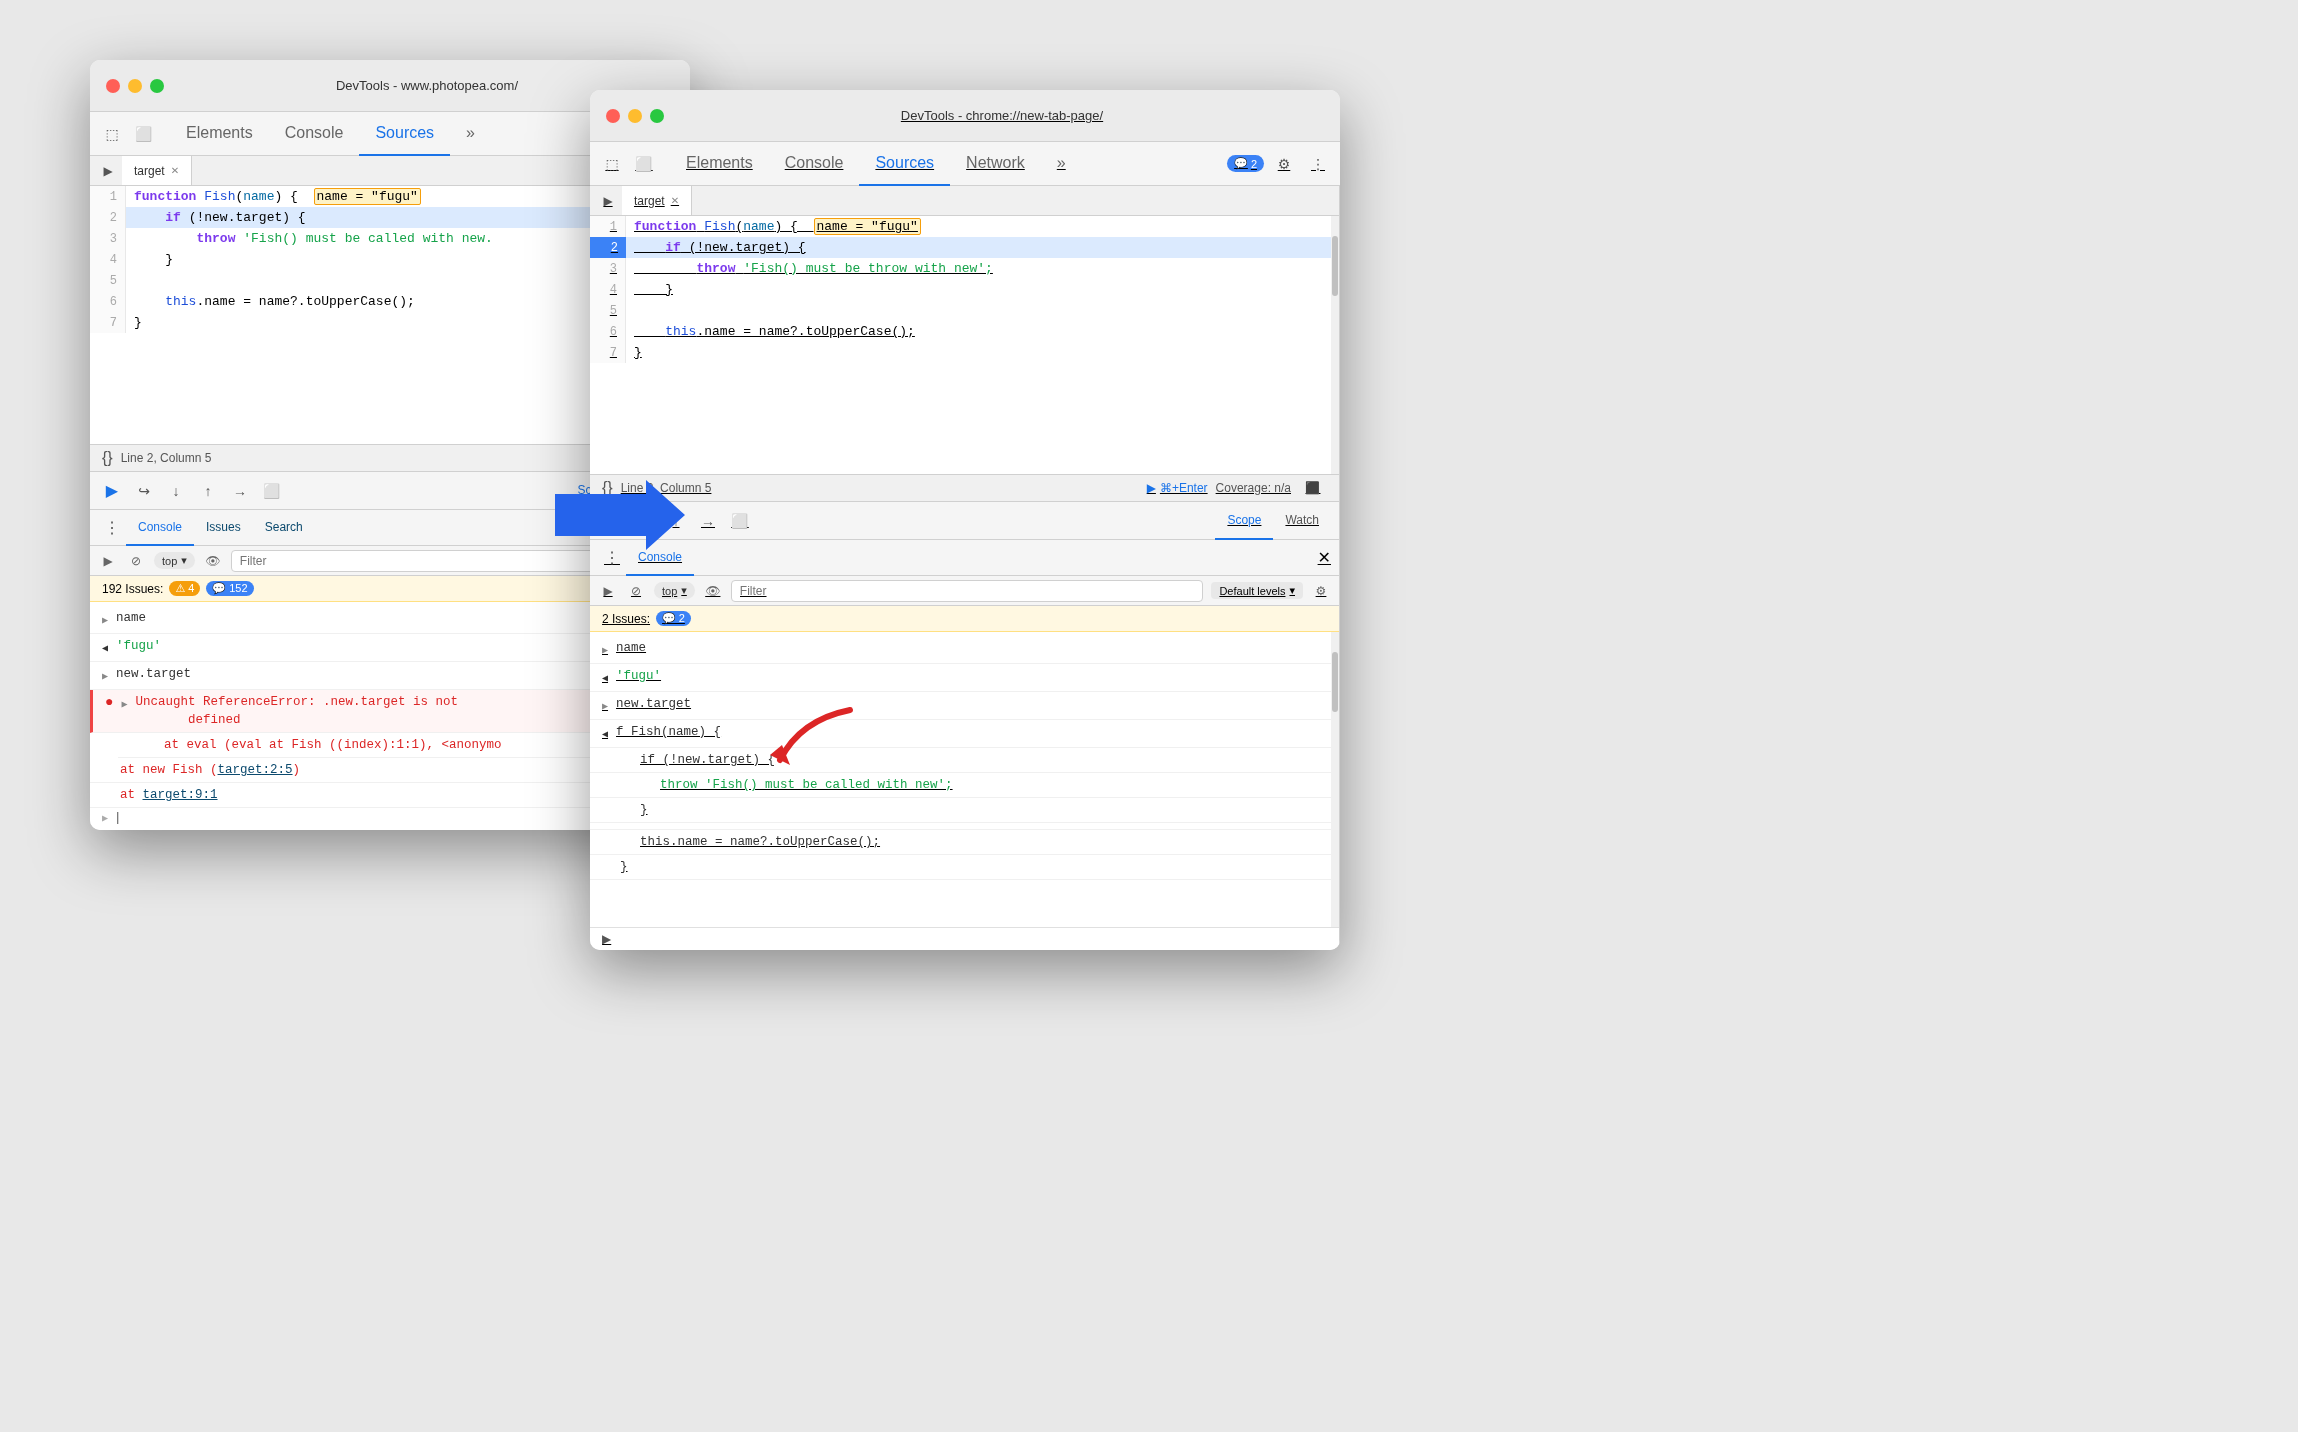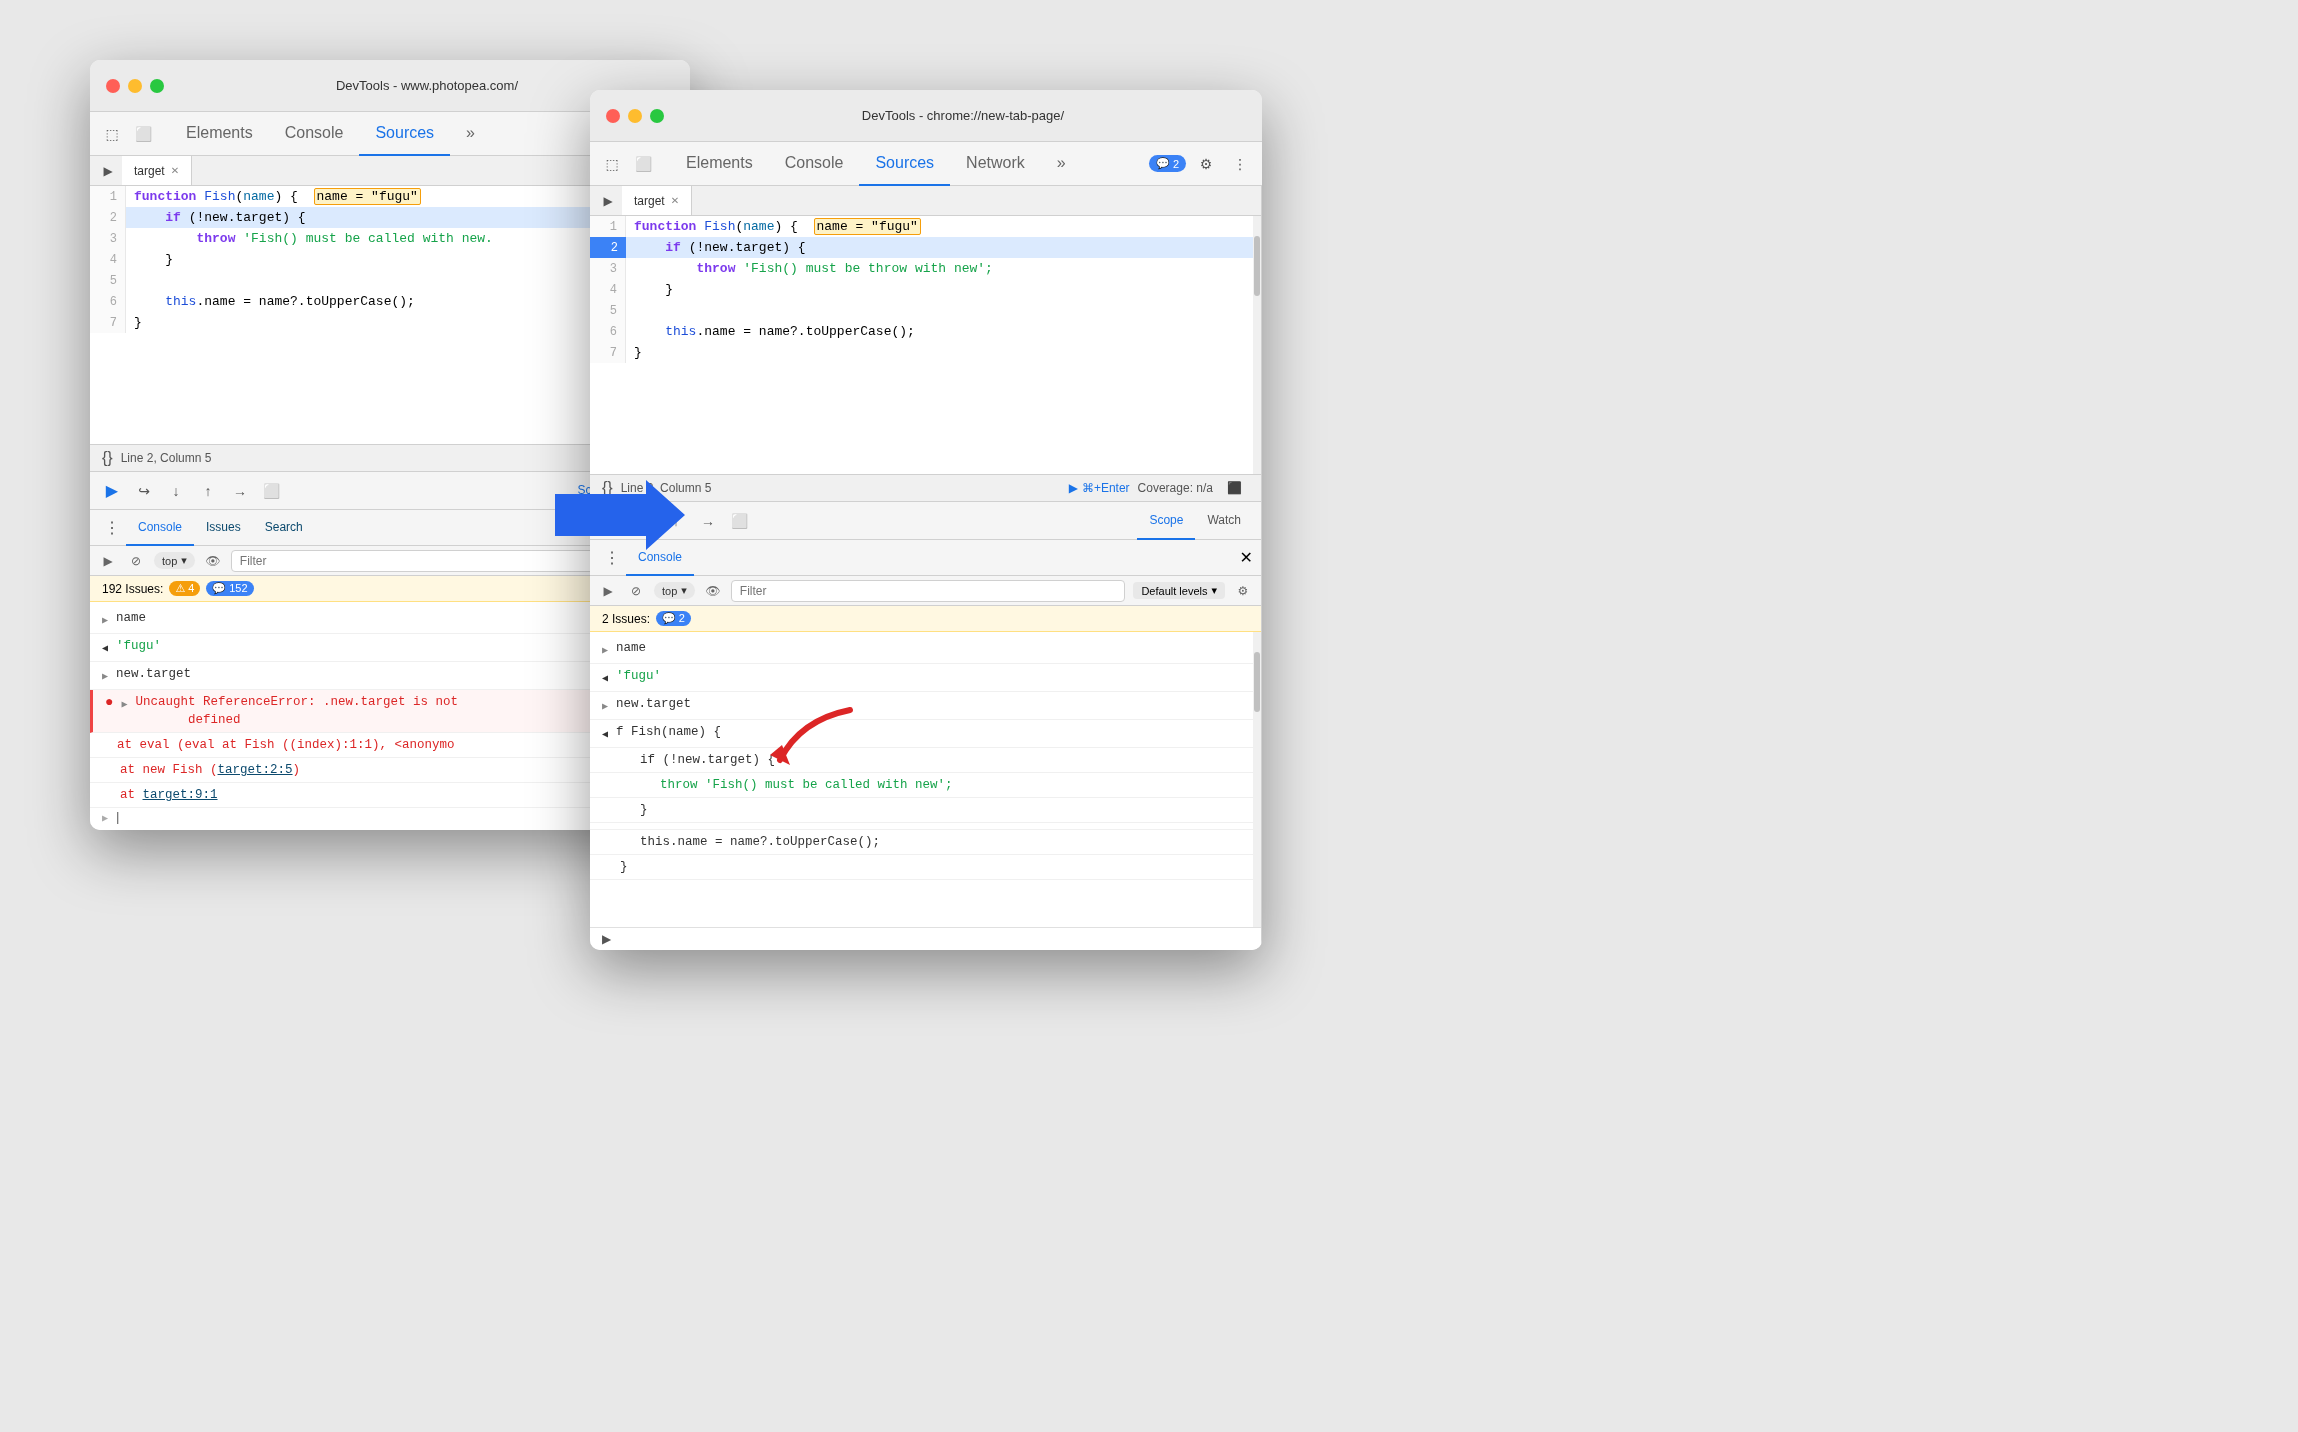--- a/index.html
+++ b/index.html
@@ -460,22 +460,23 @@
       left: 90px;
       top: 60px;
       width: 600px;
       height: 770px;
     }
 
     
     #window2 {
       left: 590px;
       top: 90px;
-      width: 672px;
+      width: 750px;
       height: 860px;
+      text-decoration: underline;
     }
 
     
     .blue-arrow {
       position: absolute;
       z-index: 150;
     }
 
     .blue-arrow-body {
       width: 130px;
@@ -628,21 +629,21 @@
           </div>
           <div class="console-row">
             <span class="expand-arrow">▶</span>
             <span class="console-key">new.target</span>
           </div>
           <div class="console-row error-row">
             <span style="color:#dc2626;font-size:14px;">●</span>
             <span class="expand-arrow">▶</span>
             <span class="console-err">Uncaught ReferenceError: .new.target is not<br>&nbsp;&nbsp;&nbsp;&nbsp;&nbsp;&nbsp;&nbsp;defined</span>
           </div>
-          <div class="console-row" style="padding-left:27px;">
+          <div class="console-row" style="padding-left:46px;margin-left:28px;">
             <span class="console-err">at eval (eval at Fish ((index):1:1), &lt;anonymo</span>
           </div>
           <div class="console-row" style="padding-left:30px;">
             <span class="console-err">at new Fish (<span class="console-link">target:2:5</span>)</span>
           </div>
           <div class="console-row" style="padding-left:30px;">
             <span class="console-err">at <span class="console-link">target:9:1</span></span>
           </div>
           <div class="cursor-input">
             <span style="color:#aaa;font-size:10px;">▶</span>

